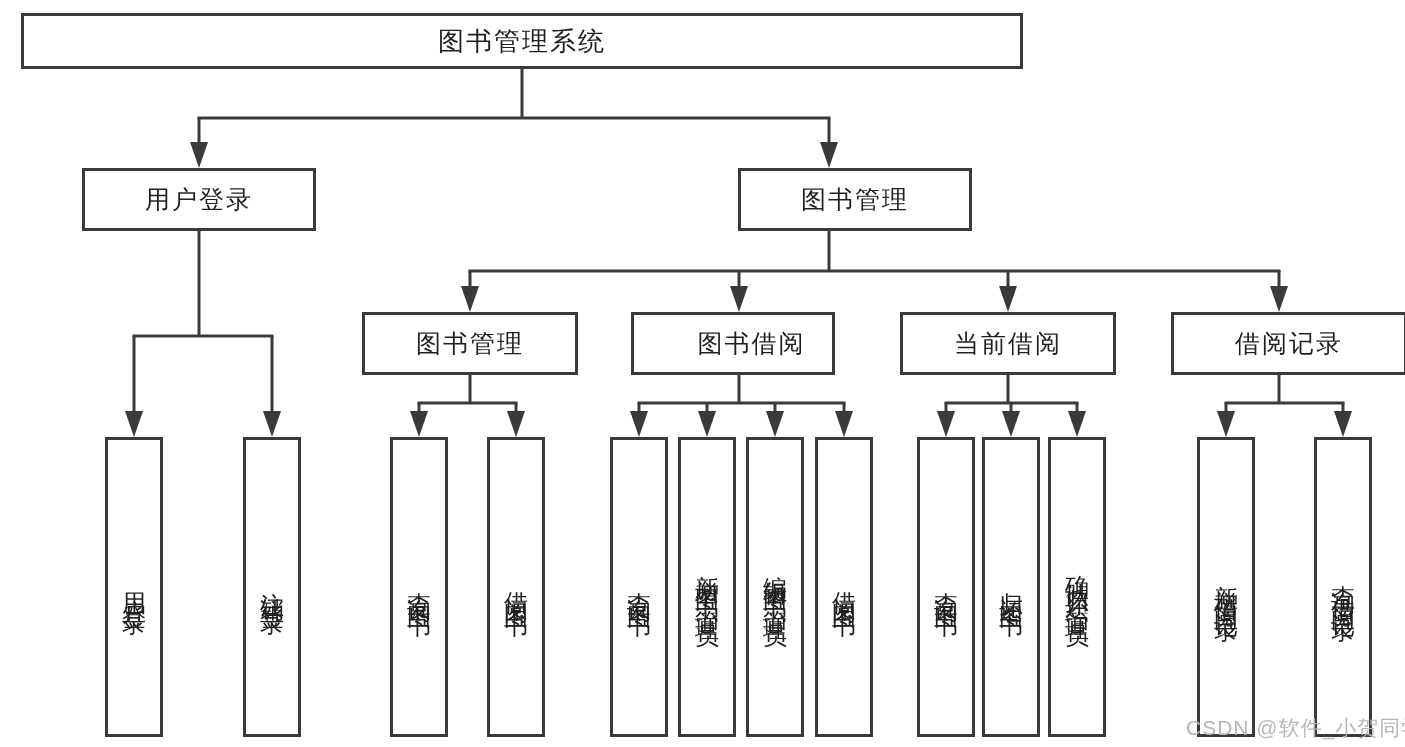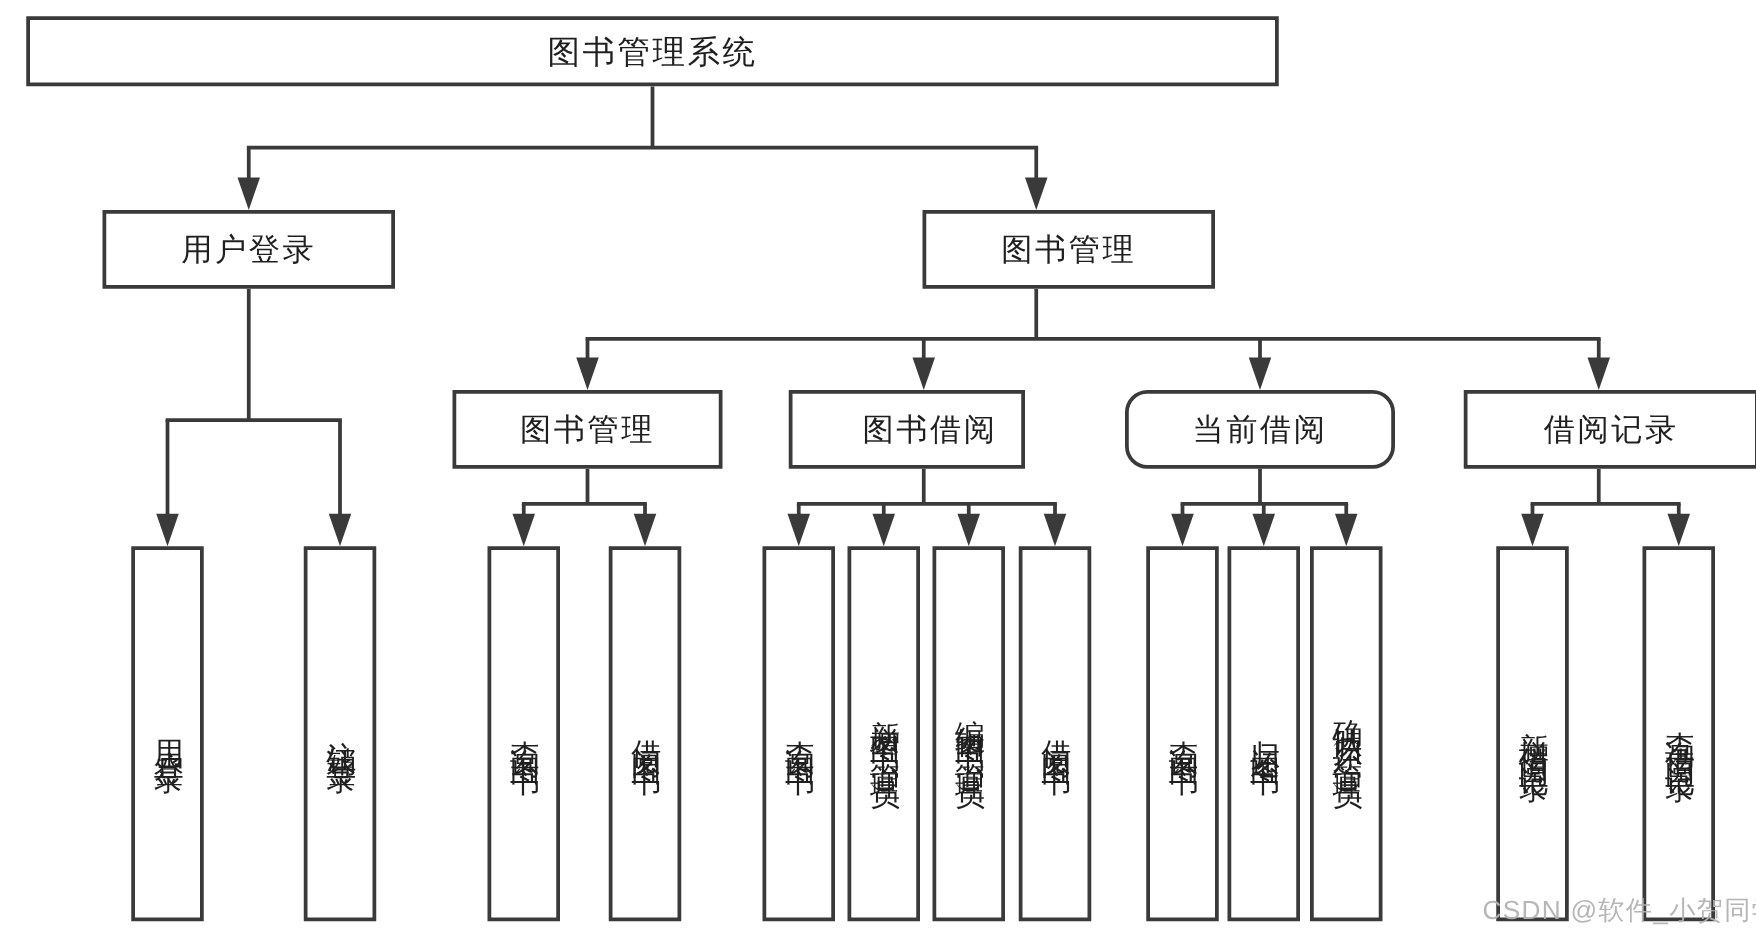--- a/index.html
+++ b/index.html
@@ -116,24 +116,24 @@
   <div class="hbox" style="left:82px; top:168px; width:234px; height:63px;">
     <span>用户登录</span>
   </div>
   <div class="hbox" style="left:712px; top:168px; width:234px; height:63px;margin-left:26px;">
     <span>图书管理</span>
   </div>
 
   <div class="hbox" style="left:362px; top:312px; width:216px; height:63px;">
     <span>图书管理</span>
   </div>
-  <div class="hbox" style="left:631px; top:312px; width:189px; height:63px;padding-left:37px;">
+  <div class="hbox" style="left:631px; top:312px; width:204px; height:63px;padding-left:37px;">
     <span>图书借阅</span>
   </div>
-  <div class="hbox" style="left:900px; top:312px; width:216px; height:63px;border-radius:18px;">
+  <div class="hbox" style="left:900px; top:312px; width:216px; height:63px;">
     <span>当前借阅</span>
   </div>
   <div class="hbox" style="left:1171px; top:312px; width:236px; height:63px;">
     <span>借阅记录</span>
   </div>
 
   <div class="vbox" style="left:105px; top:437px; width:58px; height:300px;">
     <span>用户登录</span>
   </div>
   <div class="vbox" style="left:243px; top:437px; width:58px; height:300px;">

